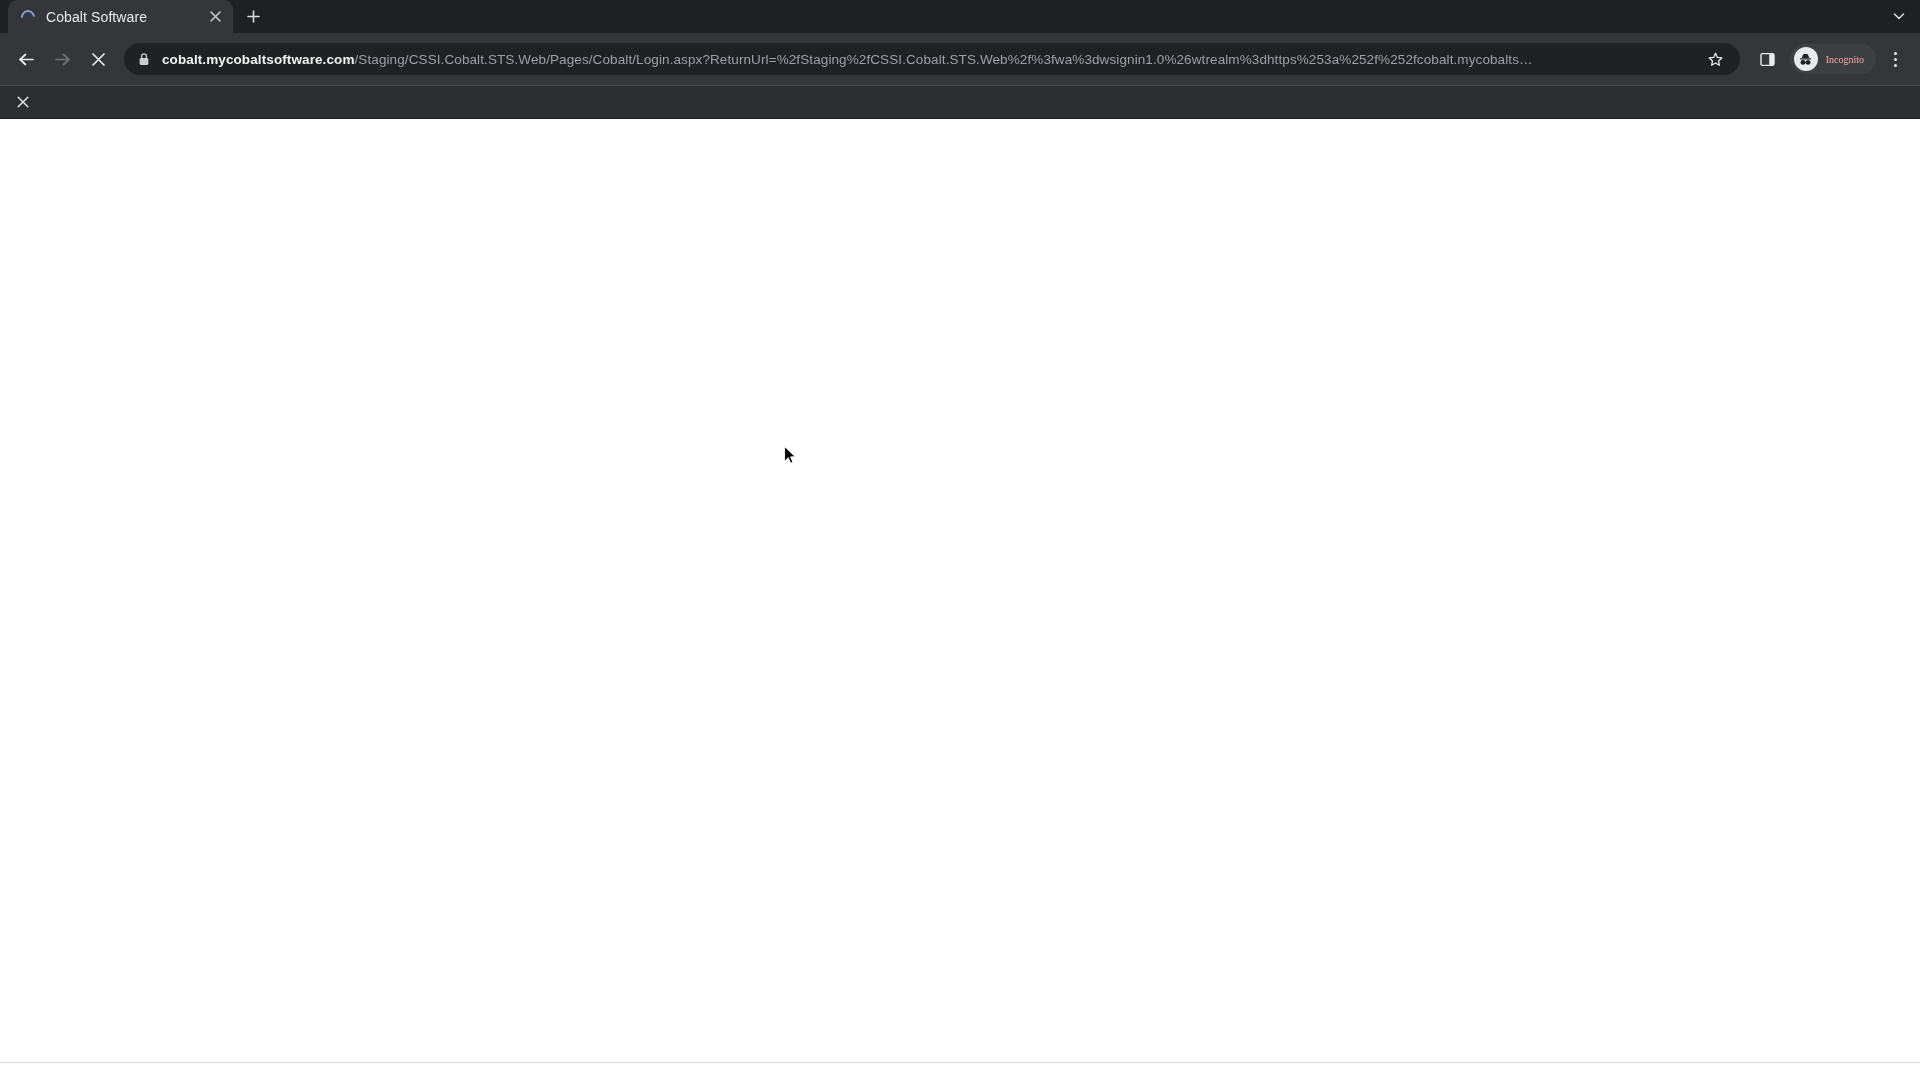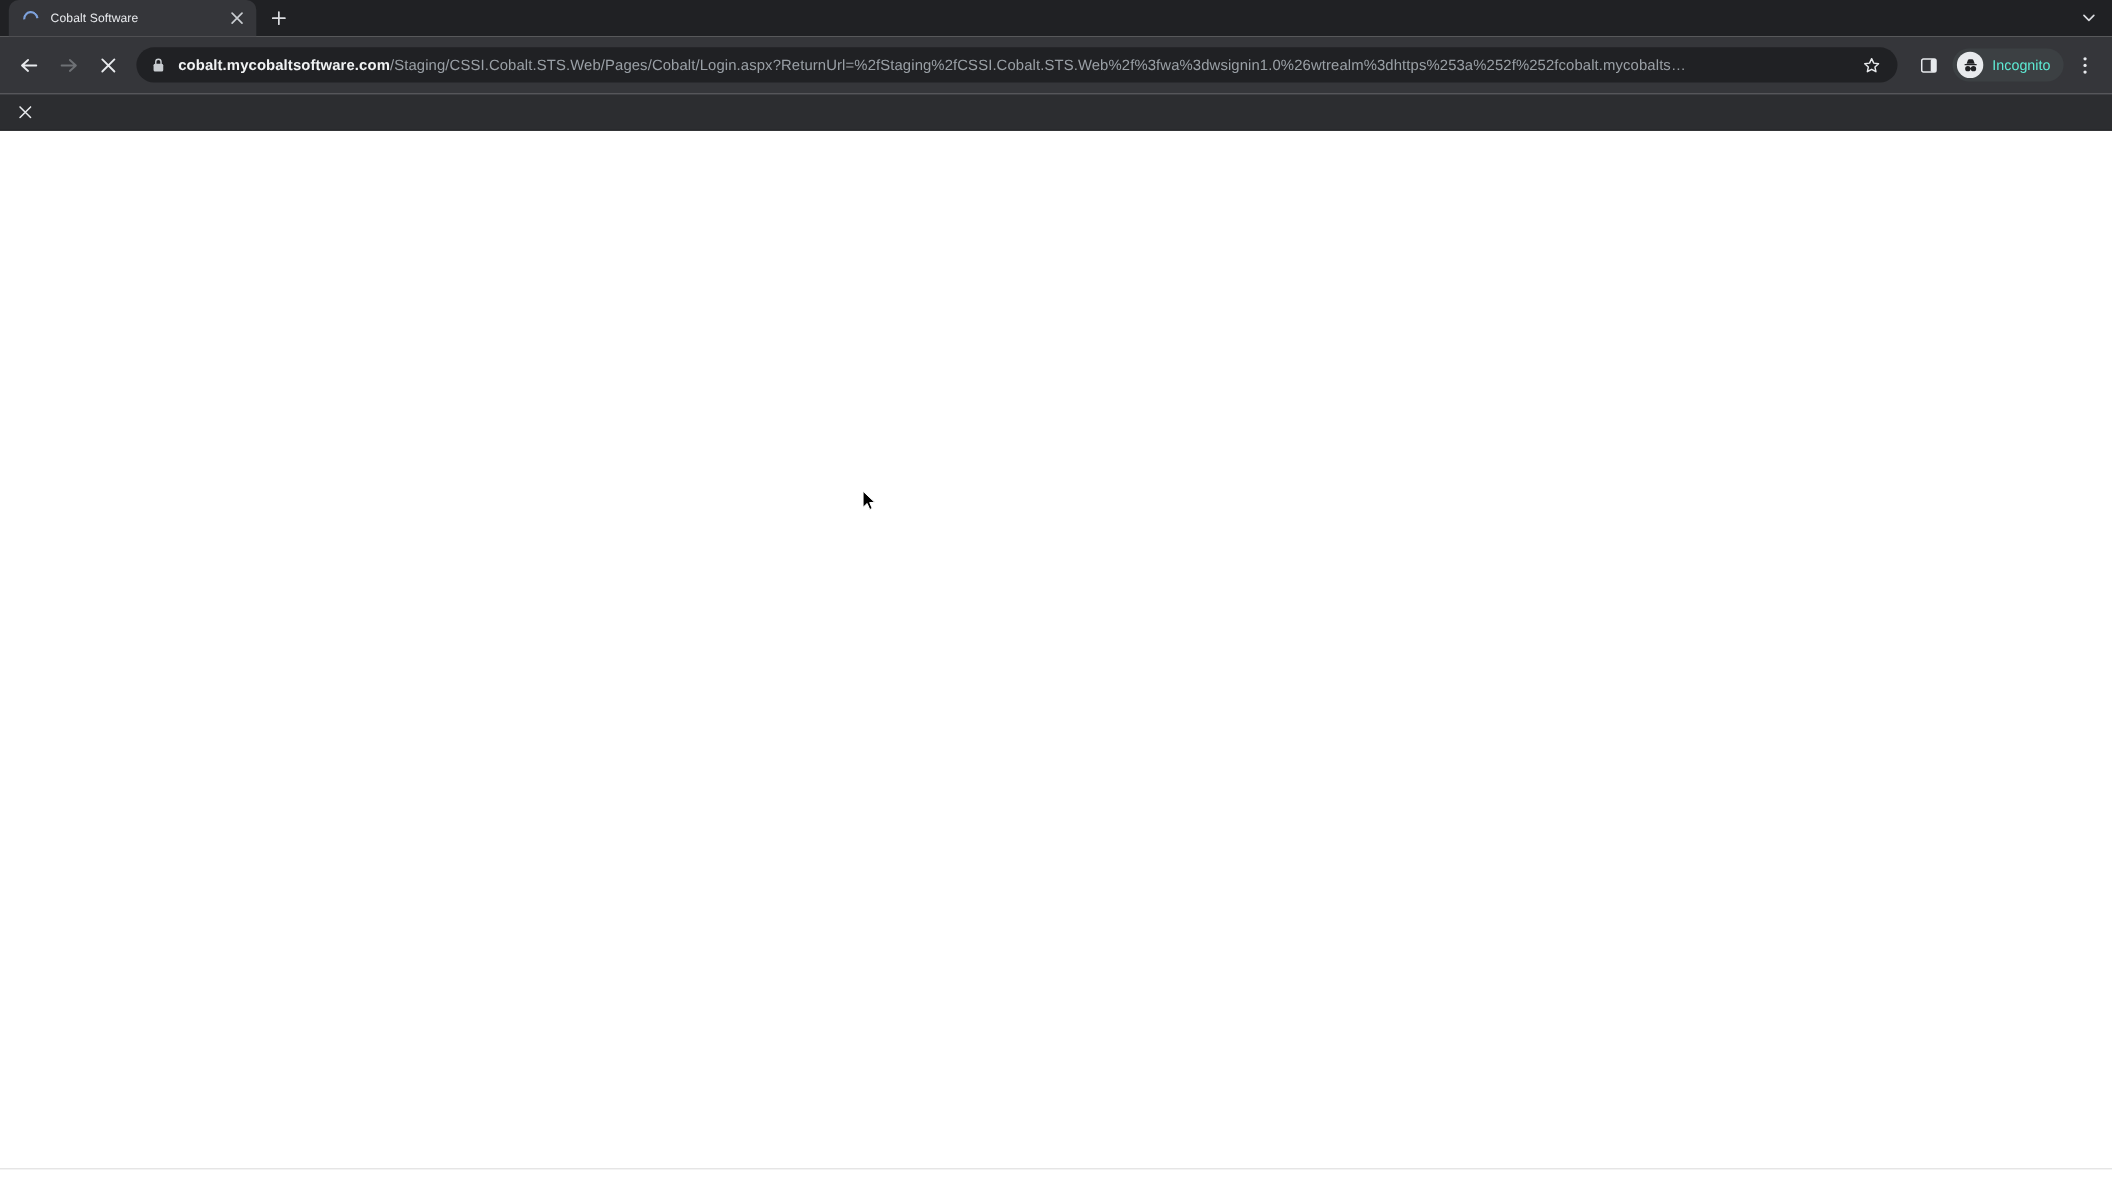--- a/index.html
+++ b/index.html
@@ -40,21 +40,21 @@
     border:2px solid transparent;
     border-top-color:#8ab4f8;
     border-left-color:#8ab4f8;
     border-radius:50%;
     transform:rotate(40deg);
     opacity:.85;
   }
   .tab-title {
     flex:1 1 auto;
     color:#e8eaed;
-    font-size:11px;
+    font-size:14px;
     white-space:nowrap;
     overflow:hidden;
     text-overflow:ellipsis;
     letter-spacing:.1px;
   }
   .tab-close {
     width:20px; height:20px;
     flex:0 0 20px;
     display:flex; align-items:center; justify-content:center;
     border-radius:50%;
@@ -141,23 +141,24 @@
   }
   .incognito-avatar {
     width:24px; height:24px;
     border-radius:50%;
     background:#e8eaed;
     display:flex; align-items:center; justify-content:center;
     margin-right:8px;
     flex:0 0 24px;
   }
   .incognito-label {
-    color:#5eead4;
-    font-size:13px;
+    color:#fca5a5;
+    font-size:10px;
     white-space:nowrap;
+    font-family:Liberation Serif, serif;
   }
   .menu-dots {
     width:30px; height:32px;
     flex:0 0 30px;
     display:flex; flex-direction:column;
     align-items:center; justify-content:center;
     gap:3px;
     margin-left:4px;
   }
   .menu-dots i { width:3px; height:3px; border-radius:50%; background:#e8eaed; display:block; }

